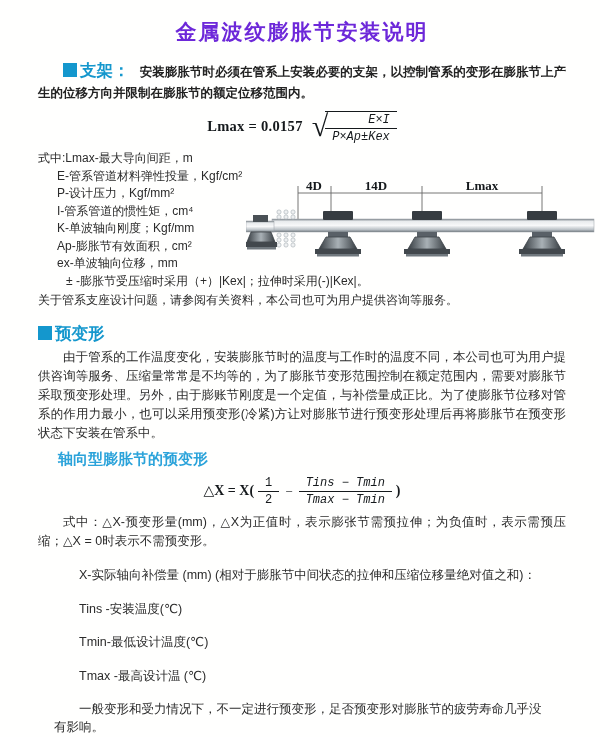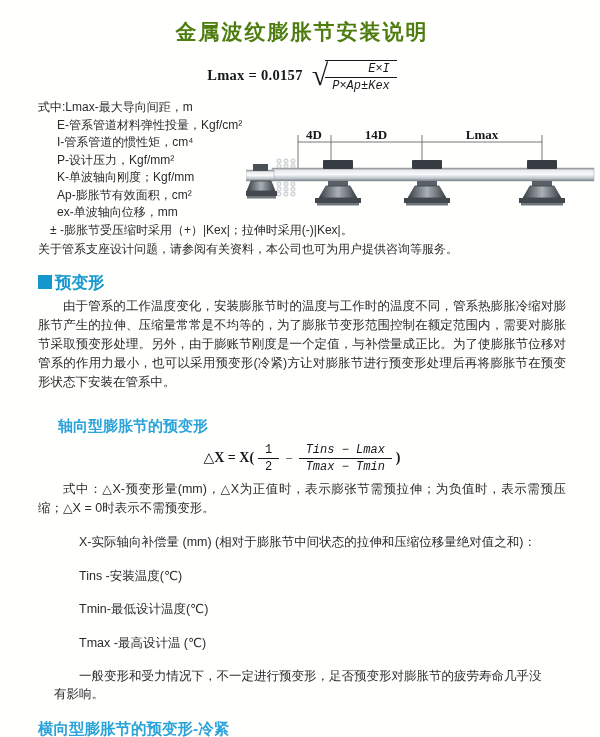--- a/index.html
+++ b/index.html
@@ -4,21 +4,21 @@
 <style>
   html,body{margin:0;padding:0;}
   body{
     width:600px;height:737px;overflow:hidden;background:#fffffe;
     font-family:"Liberation Sans","DejaVu Sans",sans-serif;color:#2b2b2b;
     -webkit-font-smoothing:antialiased;
   }
   .page{padding:10px 34px 0 38px;position:relative;}
 
   .title{
-    font-size:21px;font-weight:700;text-align:center;color:#4d7c0f;
+    font-size:21px;font-weight:700;text-align:center;color:#6d28d9;
     margin:8px 0 14px;letter-spacing:2px;
   }
 
   .blue-square{display:inline-block;width:14px;height:14px;background:#1497cd;
     margin-right:3px;vertical-align:-1px;}
   .sec-title{color:#1497cd;font-size:16.5px;font-weight:700;margin-right:10px;}
 
   .intro{font-size:12.5px;line-height:21px;text-align:justify;margin:0;
     font-weight:600;color:#222;text-indent:2em;}
   .para{font-size:12.5px;line-height:19px;text-indent:2em;text-align:justify;
@@ -37,54 +37,55 @@
   .frac .num{display:block;padding:0 7px 1px;border-bottom:1px solid #15191c;}
   .frac .den{display:block;padding:1px 7px 0;}
   .frac.ital{font-style:italic;}
   .f-lead{font-weight:700;font-size:14px;}
   .f-mid{font-size:13px;vertical-align:middle;padding:0 2px;}
 
   
   .defs-wrap{position:relative;min-height:160px;}
   .def{font-size:12px;line-height:17.5px;margin:0;}
   .def.sub{margin-left:19px;}
-  .def.pm{margin-left:12px;}
+  .def.pm{margin-left:28px;}
   .def.note{line-height:19px;margin-top:1px;}
   .diagram{position:absolute;top:29px;right:-30px;width:350px;height:95px;}
 
   .sec-head{margin:13px 0 3px;}
   .body-para{font-size:12.5px;line-height:19px;text-indent:2em;text-align:justify;
     margin:3px 0 0;}
 
-  .sub-head{color:#2ba3da;font-size:15px;font-weight:700;margin:25px 0 4px 20px;}
+  .sub-head{color:#2ba3da;font-size:15px;font-weight:700;margin:7px 0 4px 20px;}
   .sub-head.lateral{margin-left:0;font-size:15.5px;margin-top:9px;}
 
   .def2{font-size:12.5px;line-height:17.5px;text-indent:2em;margin:16px;}
   .desc-para{font-size:12.5px;line-height:19px;text-indent:2em;text-align:justify;
     margin:2px 0 1px;}
 </style>
 </head>
 <body>
 
 <div class="page">
 
   <h1 class="title">金属波纹膨胀节安装说明</h1>
 
+  <p class="intro"><span class="blue-square"></span><span class="sec-title">支架：</span><span>安装膨胀节时必须在管系上安装必要的支架，以控制管系的变形在膨胀节上产生的位移方向并限制在膨胀节的额定位移范围内。</span></p>
 
 
   <div class="formula-block">
     <span class="f-lhs">Lmax = 0.0157</span>
     <span class="radical">√</span><span class="rad-box"><span class="frac ital"><span class="num">E×I</span><span class="den">P×Ap±Kex</span></span></span>
   </div>
 
   <div class="defs-wrap">
     <p class="def">式中:Lmax-最大导向间距，m</p>
     <p class="def sub">E-管系管道材料弹性投量，Kgf/cm²</p>
+    <p class="def sub">P-设计压力，Kgf/mm²</p>
     <p class="def sub">I-管系管道的惯性矩，cm⁴</p>
-    <p class="def sub">P-设计压力，Kgf/mm²</p>
     <p class="def sub">K-单波轴向刚度；Kgf/mm</p>
     <p class="def sub">Ap-膨胀节有效面积，cm²</p>
     <p class="def sub">ex-单波轴向位移，mm</p>
     <p class="def pm">± -膨胀节受压缩时采用（+）|Kex|；拉伸时采用(-)|Kex|。</p>
     <p class="def note">关于管系支座设计问题，请参阅有关资料，本公司也可为用户提供咨询等服务。</p>
 
     <svg class="diagram" viewBox="0 0 350 95">
       <defs>
         <linearGradient id="pg" x1="0" y1="0" x2="0" y2="1">
           <stop offset="0" stop-color="#7e868c"></stop>
@@ -160,29 +161,29 @@
         <rect x="-10" y="53" width="20" height="5" fill="#596067"></rect>
         <polygon points="-12,58 12,58 19,70 -19,70" fill="url(#sg)" stroke="#3c4247" stroke-width="0.8"></polygon>
         <rect x="-23" y="70" width="46" height="5" fill="#42484d"></rect>
         <rect x="-21" y="75" width="42" height="2.5" fill="#70787e"></rect>
       </g>
     </svg>
   </div>
 
   <div class="sec-head"><span class="blue-square"></span><span class="sec-title">预变形</span></div>
 
-  <p class="body-para">由于管系的工作温度变化，安装膨胀节时的温度与工作时的温度不同，管系热膨胀冷缩对膨胀节产生的拉伸、压缩量常常是不均等的，为了膨胀节变形范围控制在额定范围内，需要对膨胀节采取预变形处理。另外，由于膨账节刚度是一个定值，与补偿量成正比。为了使膨胀节位移对管系的作用力最小，也可以采用预变形(冷紧)方让对膨胀节进行预变形处理后再将膨胀节在预变形状态下安装在管系中。</p>
+  <p class="body-para">由于管系的工作温度变化，安装膨胀节时的温度与工作时的温度不同，本公司也可为用户提供咨询等服务、压缩量常常是不均等的，为了膨胀节变形范围控制在额定范围内，需要对膨胀节采取预变形处理。另外，由于膨账节刚度是一个定值，与补偿量成正比。为了使膨胀节位移对管系的作用力最小，也可以采用预变形(冷紧)方让对膨胀节进行预变形处理后再将膨胀节在预变形状态下安装在管系中。</p>
 
   <h3 class="sub-head">轴向型膨胀节的预变形</h3>
 
   <div class="formula-block">
     <span class="f-lead">△X = X(</span>
     <span class="frac"><span class="num">1</span><span class="den">2</span></span>
     <span class="f-mid">−</span>
-    <span class="frac ital"><span class="num">Tins − Lmax</span><span class="den">Tmax − Tmin</span></span>
+    <span class="frac ital"><span class="num">Tins − Tmin</span><span class="den">Tmax − Tmin</span></span>
     <span class="f-lead">)</span>
   </div>
 
   <p class="desc-para">式中：△X-预变形量(mm)，△X为正值时，表示膨张节需预拉伸；为负值时，表示需预压缩；△X = 0时表示不需预变形。</p>
   <p class="def2">X-实际轴向补偿量 (mm) (相对于膨胀节中间状态的拉伸和压缩位移量绝对值之和)：</p>
   <p class="def2">Tins -安装温度(℃)</p>
   <p class="def2">Tmin-最低设计温度(℃)</p>
   <p class="def2">Tmax -最高设计温  (℃)</p>
   <p class="def2">一般变形和受力情况下，不一定进行预变形，足否预变形对膨胀节的疲劳寿命几乎没有影响。</p>
 

